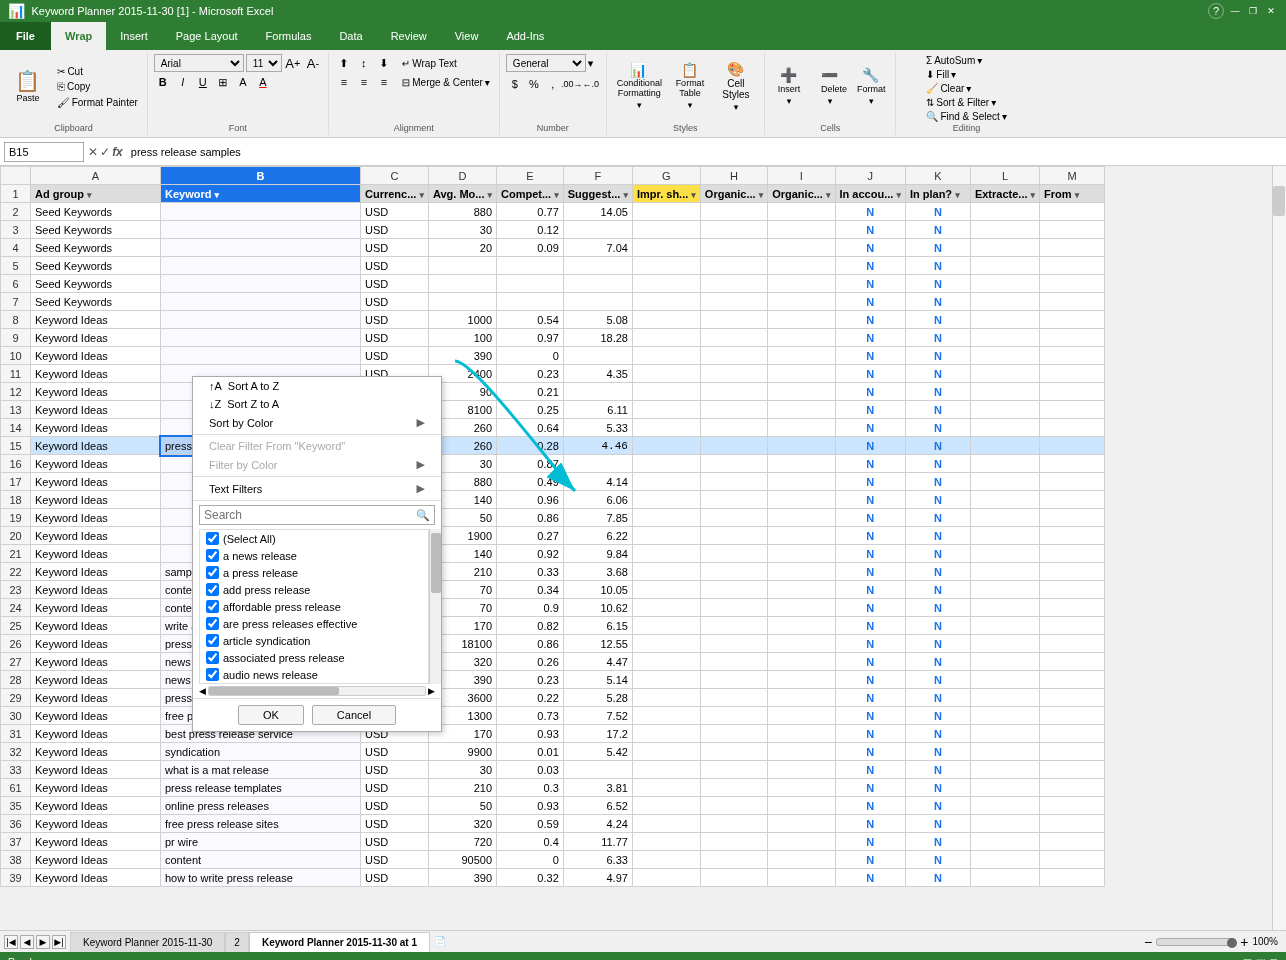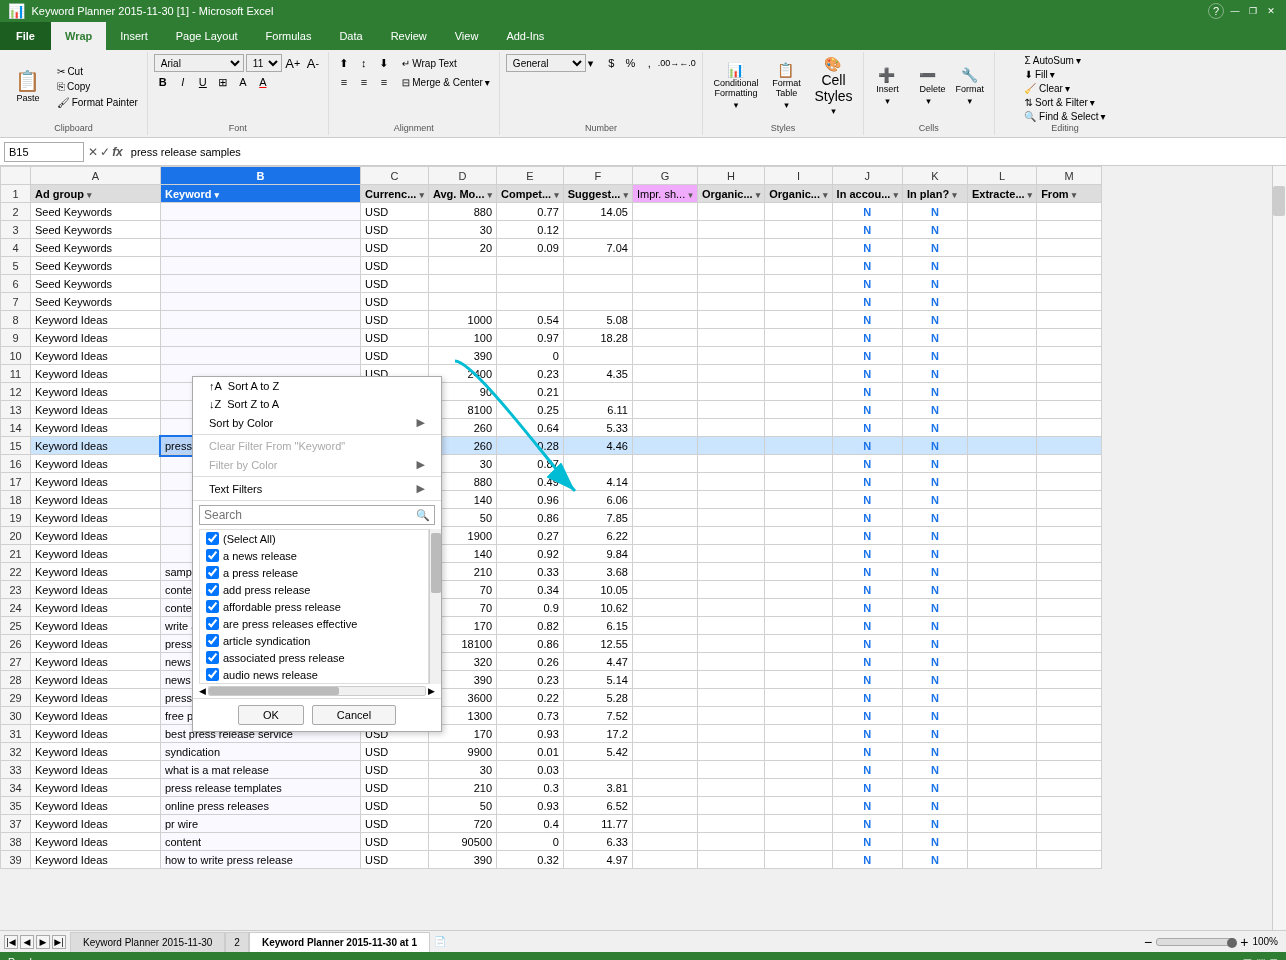--- a/index.html
+++ b/index.html
@@ -421,21 +421,21 @@
             <span>Merge &amp; Center</span>
             <span>▾</span>
           </div>
         </div>
       </div>
     </div>
     <div class="ribbon-group-label">Alignment</div>
   </div>
 
   <div class="ribbon-group" style="min-width:100px;">
-    <div class="ribbon-group-content" style="align-items:flex-start; gap:9px;">
+    <div class="ribbon-group-content" style="flex-direction:column; align-items:flex-start; gap:3px;">
       <div class="font-row">
         <select class="number-format-select">
           <option>General</option>
         </select>
         <span>▾</span>
       </div>
       <div class="font-row" style="gap:1px;">
         <div class="format-btn">$</div>
         <div class="format-btn">%</div>
         <div class="format-btn">,</div>
@@ -453,21 +453,21 @@
         <div style="font-size:9px; text-align:center; line-height:1.1;">Conditional<br>Formatting</div>
         <span>▾</span>
       </div>
       <div class="ribbon-btn" style="min-width:44px;">
         <div class="icon-sm">📋</div>
         <div style="font-size:9px; text-align:center; line-height:1.1;">Format<br>Table</div>
         <span>▾</span>
       </div>
       <div class="ribbon-btn" style="min-width:44px;">
         <div class="icon-sm">🎨</div>
-        <div style="font-size:14px; line-height:1.1;">Cell<br>Styles</div>
+        <div style="font-size:10px; line-height:1.1;">Cell<br>Styles</div>
         <span>▾</span>
       </div>
     </div>
     <div class="ribbon-group-label">Styles</div>
   </div>
 
   <div class="ribbon-group" style="min-width:100px;">
     <div class="ribbon-group-content" style="gap:2px;">
       <div class="ribbon-btn">
         <div class="icon-sm">➕</div>
@@ -570,21 +570,21 @@
           </tr>
 
           <tr style="background:#eee; font-weight:bold;">
             <td class="row-num">1</td>
             <td style="background:#ddd;font-weight:bold;">Ad group <span style="font-size:9px; color:#555;">▾</span></td>
             <td style="background:#1a73e8;color:white;font-weight:bold;">Keyword <span style="font-size:9px;">▾</span></td>
             <td style="background:#ddd;font-weight:bold;">Currenc... <span style="font-size:9px; color:#555;">▾</span></td>
             <td style="background:#ddd;font-weight:bold;">Avg. Mo... <span style="font-size:9px; color:#555;">▾</span></td>
             <td style="background:#ddd;font-weight:bold;">Compet... <span style="font-size:9px; color:#555;">▾</span></td>
             <td style="background:#ddd;font-weight:bold;">Suggest... <span style="font-size:9px; color:#555;">▾</span></td>
-            <td style="background:#f0abfc;font-weight:normal;">Impr. sh... <span style="font-size:9px; color:#555;">▾</span></td>
+            <td style="background:#fde047;font-weight:bold;">Impr. sh... <span style="font-size:9px; color:#555;">▾</span></td>
             <td style="background:#ddd;font-weight:bold;">Organic... <span style="font-size:9px; color:#555;">▾</span></td>
             <td style="background:#ddd;font-weight:bold;">Organic... <span style="font-size:9px; color:#555;">▾</span></td>
             <td style="background:#ddd;font-weight:bold;">In accou... <span style="font-size:9px; color:#555;">▾</span></td>
             <td style="background:#ddd;font-weight:bold;">In plan? <span style="font-size:9px; color:#555;">▾</span></td>
             <td style="background:#ddd;font-weight:bold;">Extracte... <span style="font-size:9px; color:#555;">▾</span></td>
             <td style="background:#ddd;font-weight:bold;">From <span style="font-size:9px; color:#555;">▾</span></td>
           </tr>
         </thead>
         <tbody id="grid-body">
 
@@ -796,21 +796,21 @@
               <td></td>
               <td></td>
             </tr>
             <tr style="background: rgb(204, 229, 255);">
               <td class="row-num" style="background: rgb(245, 245, 245);">15</td>
               <td style="background: rgb(204, 229, 255);">Keyword Ideas</td>
               <td style="background: rgb(184, 212, 248); outline: rgb(26, 115, 232) solid 2px;">press release samples</td>
               <td style="background: rgb(204, 229, 255);">USD</td>
               <td style="text-align: right; background: rgb(204, 229, 255);">260</td>
               <td style="text-align: right; background: rgb(204, 229, 255);">0.28</td>
-              <td style="text-align: right; background: rgb(204, 229, 255);">4.46</td>
+              <td style="text-align: right; background: rgb(204, 229, 255); font-family: Liberation Mono, monospace;">4.46</td>
               <td style="background: rgb(204, 229, 255);"></td>
               <td style="background: rgb(204, 229, 255);"></td>
               <td style="background: rgb(204, 229, 255);"></td>
               <td style="text-align: center; color: rgb(26, 115, 232); font-weight: bold; background: rgb(204, 229, 255);">N</td>
               <td style="text-align: center; color: rgb(26, 115, 232); font-weight: bold; background: rgb(204, 229, 255);">N</td>
               <td style="background: rgb(204, 229, 255);"></td>
               <td style="background: rgb(204, 229, 255);"></td>
             </tr>
             <tr>
               <td class="row-num">16</td>
@@ -1094,21 +1094,21 @@
               <td style="text-align: right;"></td>
               <td></td>
               <td></td>
               <td></td>
               <td style="text-align: center; color: rgb(26, 115, 232); font-weight: bold;">N</td>
               <td style="text-align: center; color: rgb(26, 115, 232); font-weight: bold;">N</td>
               <td></td>
               <td></td>
             </tr>
             <tr>
-              <td class="row-num">34</td>
+              <td class="row-num">61</td>
               <td>Keyword Ideas</td>
               <td style="background: rgb(249, 249, 255);">press release templates</td>
               <td>USD</td>
               <td style="text-align: right;">210</td>
               <td style="text-align: right;">0.3</td>
               <td style="text-align: right;">3.81</td>
               <td></td>
               <td></td>
               <td></td>
               <td style="text-align: center; color: rgb(26, 115, 232); font-weight: bold;">N</td>
@@ -1117,20 +1117,36 @@
               <td></td>
             </tr>
             <tr>
               <td class="row-num">35</td>
               <td>Keyword Ideas</td>
               <td style="background: rgb(249, 249, 255);">online press releases</td>
               <td>USD</td>
               <td style="text-align: right;">50</td>
               <td style="text-align: right;">0.93</td>
               <td style="text-align: right;">6.52</td>
+              <td></td>
+              <td></td>
+              <td></td>
+              <td style="text-align: center; color: rgb(26, 115, 232); font-weight: bold;">N</td>
+              <td style="text-align: center; color: rgb(26, 115, 232); font-weight: bold;">N</td>
+              <td></td>
+              <td></td>
+            </tr>
+            <tr>
+              <td class="row-num">36</td>
+              <td>Keyword Ideas</td>
+              <td style="background: rgb(249, 249, 255);">free press release sites</td>
+              <td>USD</td>
+              <td style="text-align: right;">320</td>
+              <td style="text-align: right;">0.59</td>
+              <td style="text-align: right;">4.24</td>
               <td></td>
               <td></td>
               <td></td>
               <td style="text-align: center; color: rgb(26, 115, 232); font-weight: bold;">N</td>
               <td style="text-align: center; color: rgb(26, 115, 232); font-weight: bold;">N</td>
               <td></td>
               <td></td>
             </tr>
             <tr>
               <td class="row-num">37</td>

